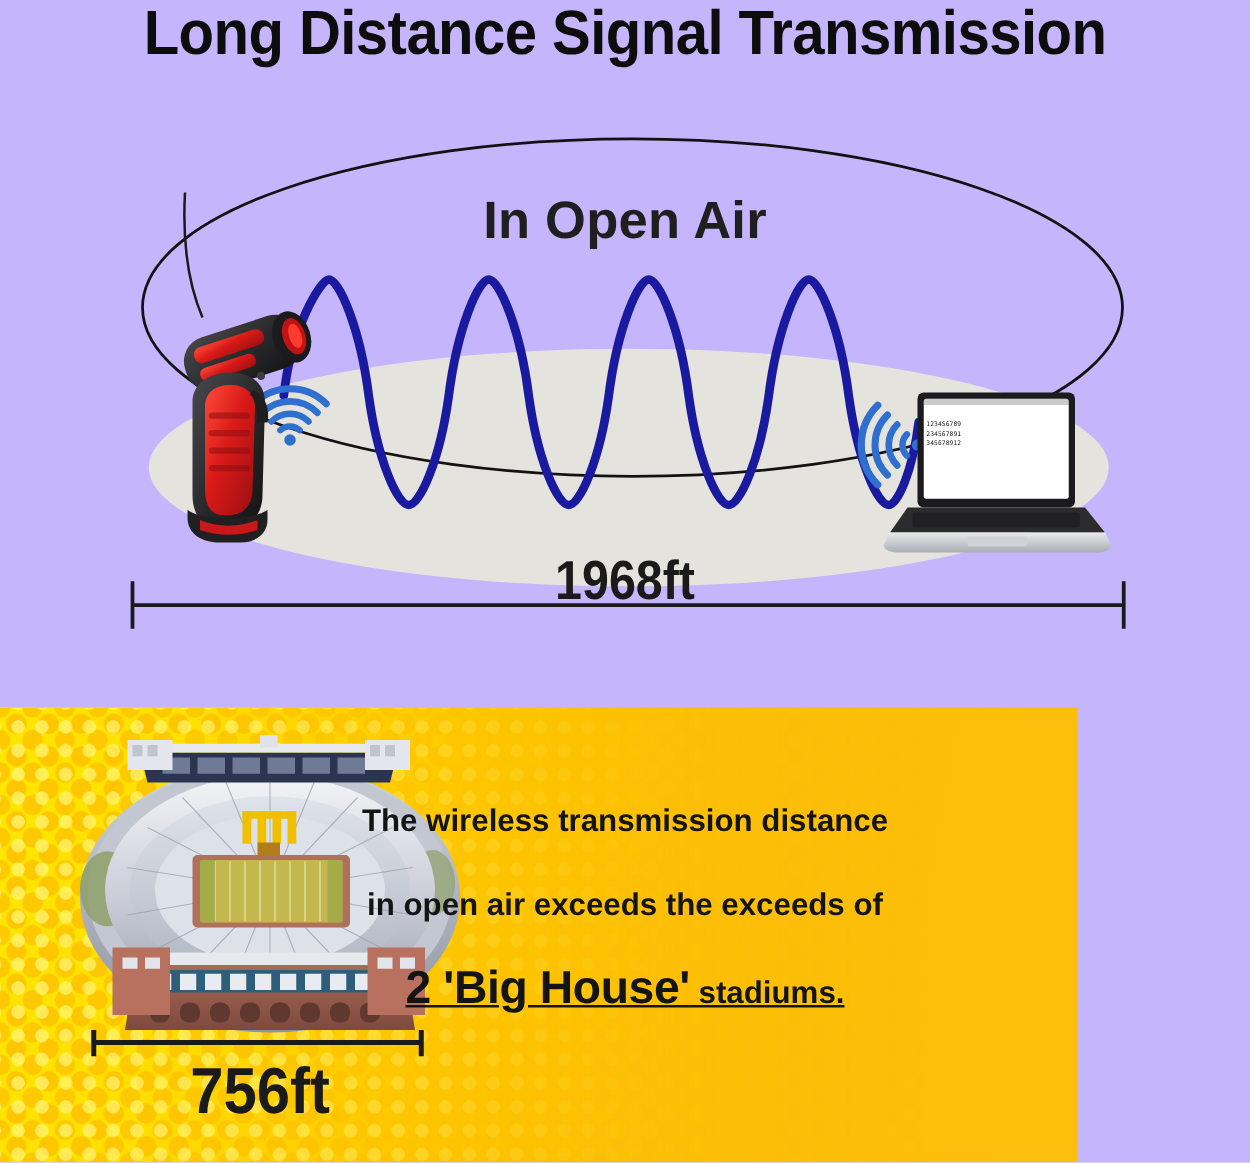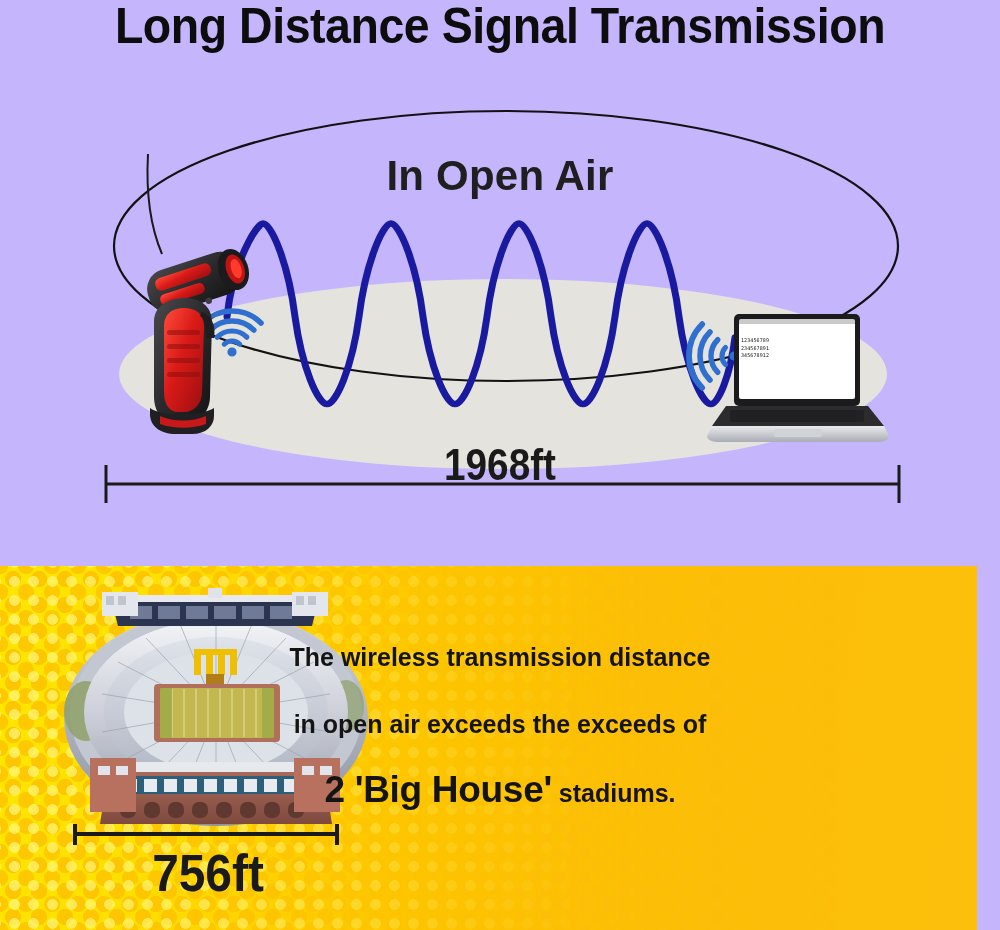--- a/index.html
+++ b/index.html
@@ -56,21 +56,21 @@
     position:absolute;left:0;top:440px;width:1000px;
     text-align:center;
     font-family:"Liberation Sans Narrow","Liberation Sans",sans-serif;
     font-weight:bold;font-size:44px;color:#1a1a1a;
     transform:scaleX(0.88);transform-origin:50% 0;
     white-space:nowrap;
   }
 
   
   .yellow{
-    position:absolute;left:0;top:566px;width:977px;height:364px;
+    position:absolute;left:0;top:566px;width:862px;height:364px;
     overflow:hidden;
     background:
       linear-gradient(100deg,
         #ffe600 0%,
         #ffe000 16%,
         #ffd200 30%,
         #fdc400 45%,
         #fcbe07 60%,
         #fcbf0b 100%);
   }
@@ -111,21 +111,21 @@
     position:absolute;left:430px;top:645px;width:540px;
     color:#141414;
     font-size:25px;
     font-weight:600;
     line-height:1.0;
     text-align:center;
   }
   .copy .line{display:block;white-space:nowrap;}
   .copy .l1{margin-bottom:42px;}
   .copy .l2{margin-bottom:34px;}
-  .copy .l3{font-size:25px;}
+  .copy .l3{font-size:25px;text-decoration:underline;}
   .copy .big{font-size:37px;font-weight:bold;letter-spacing:-0.3px;}
 </style>
 </head>
 <body>
 
 <div class="page">
 
   <div class="title">Long Distance Signal Transmission</div>
 
   <div class="scene">

